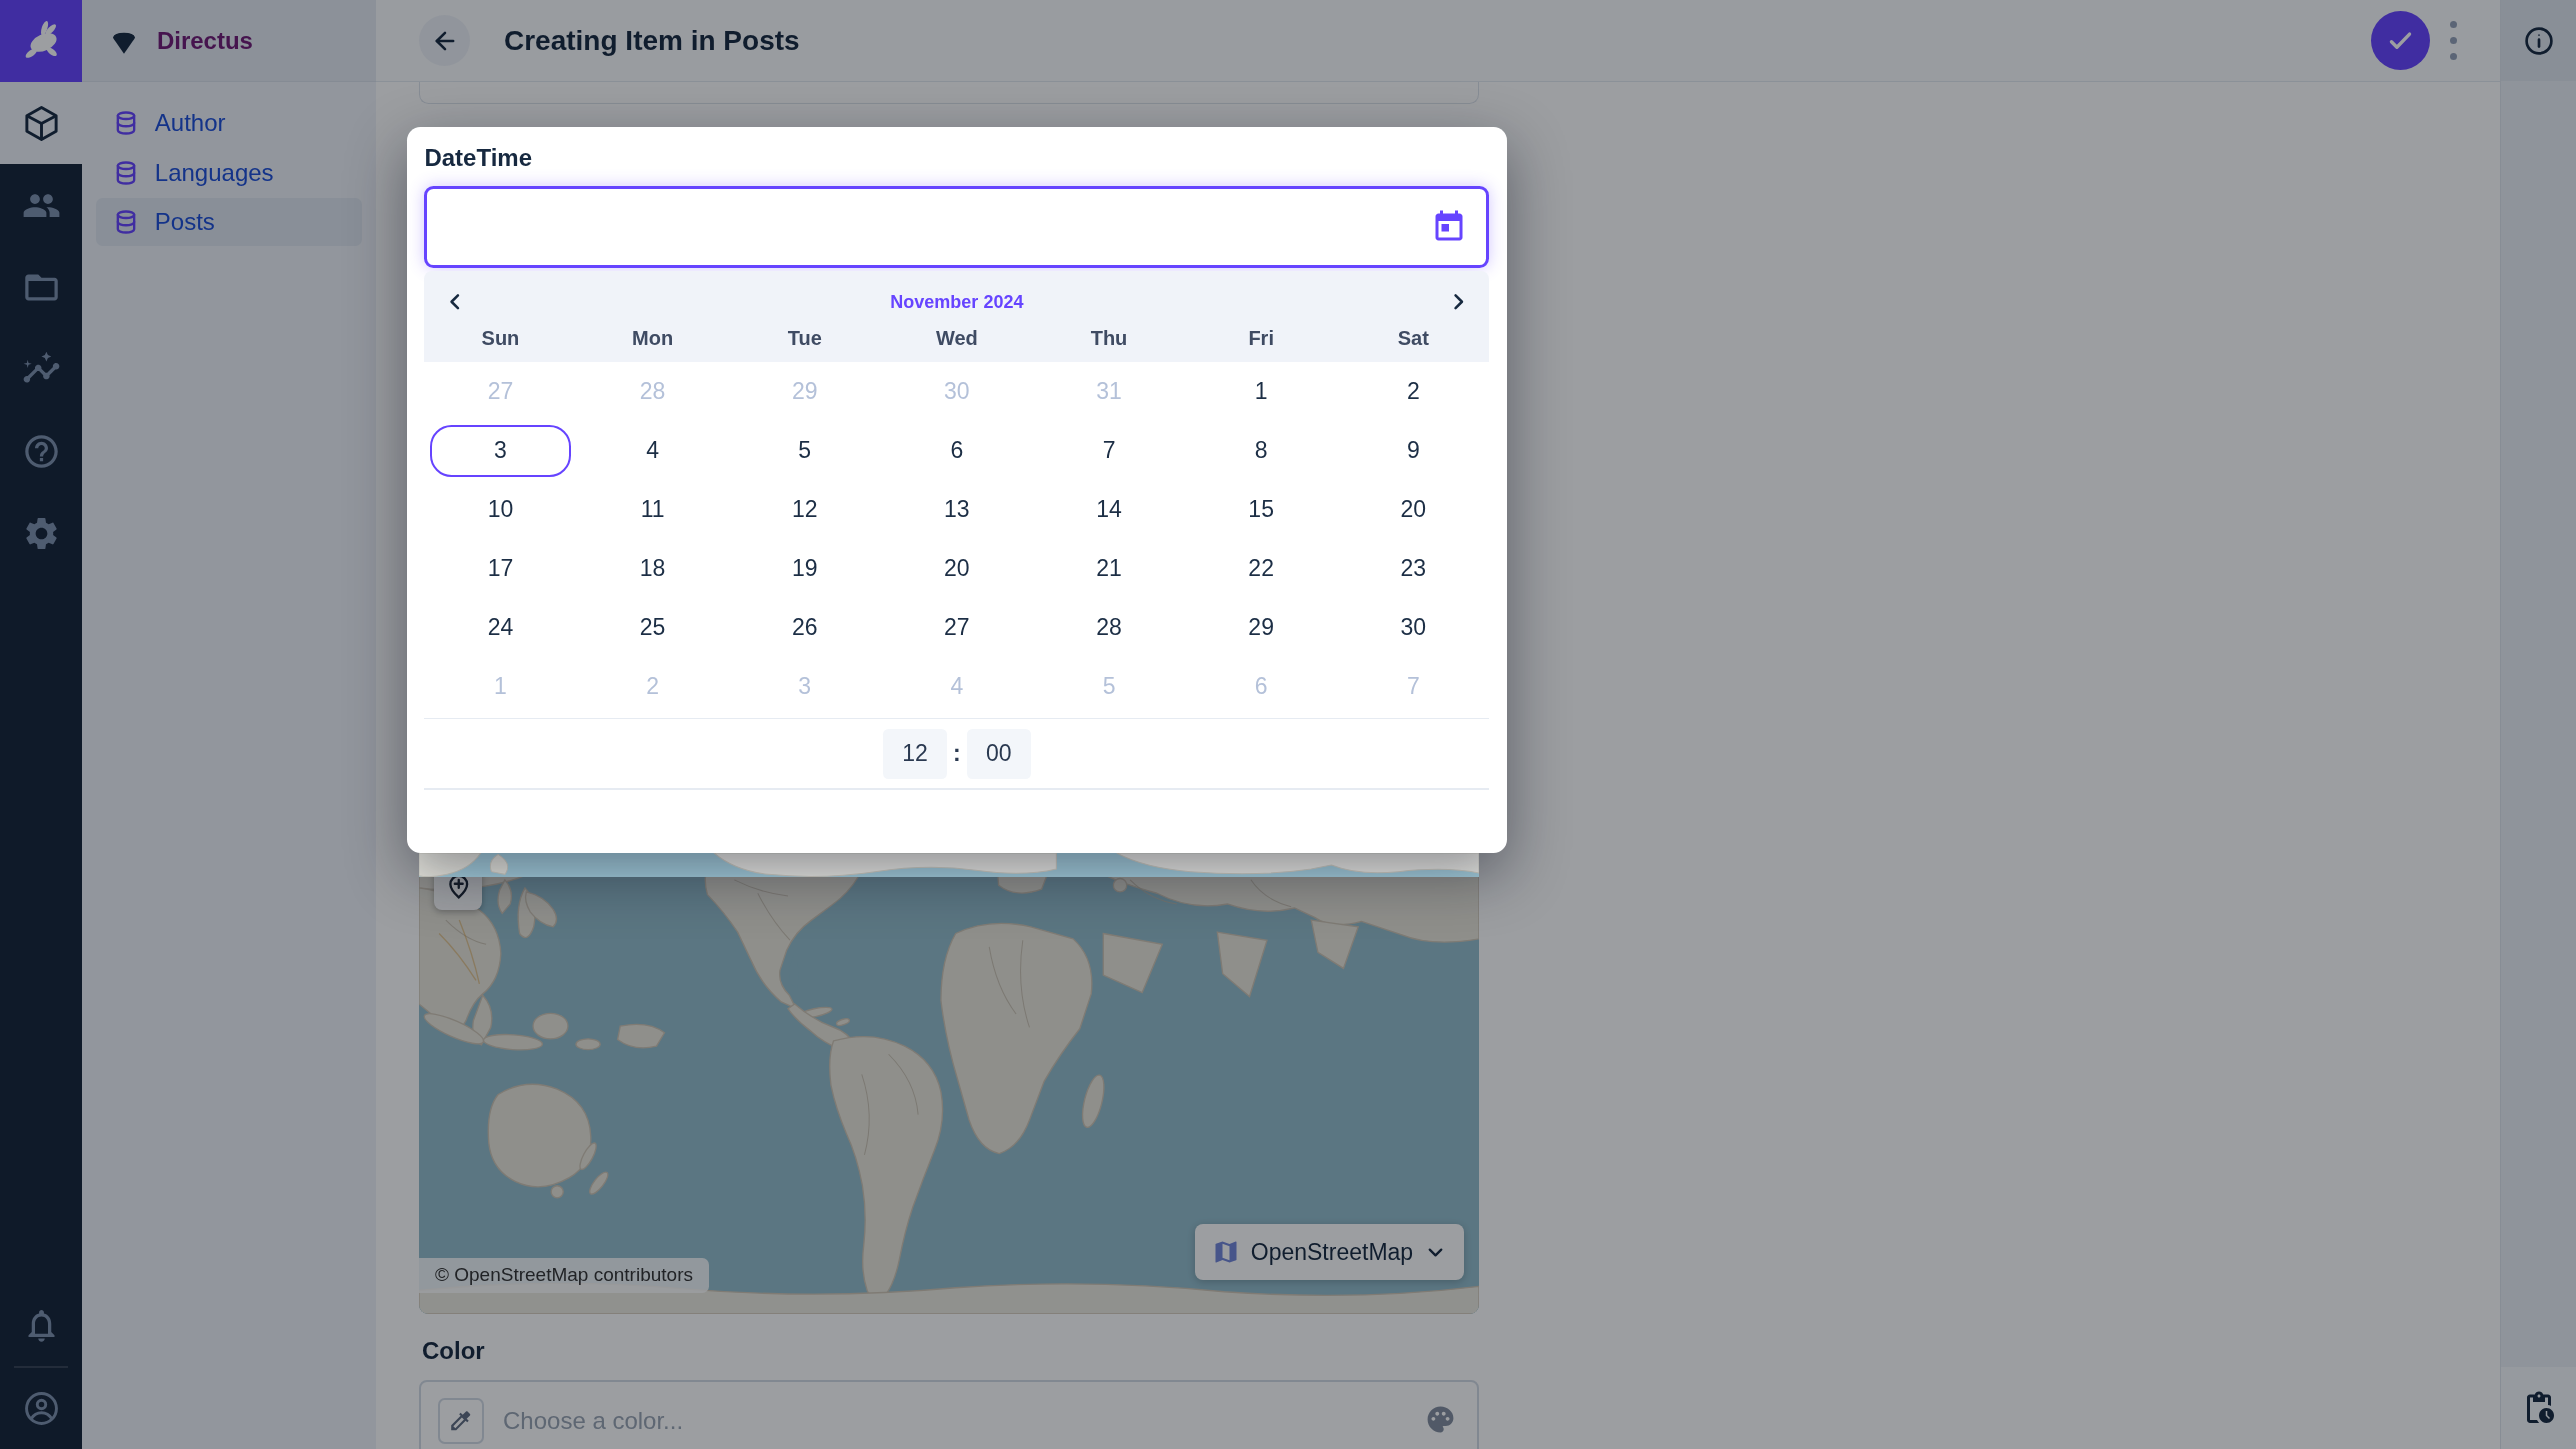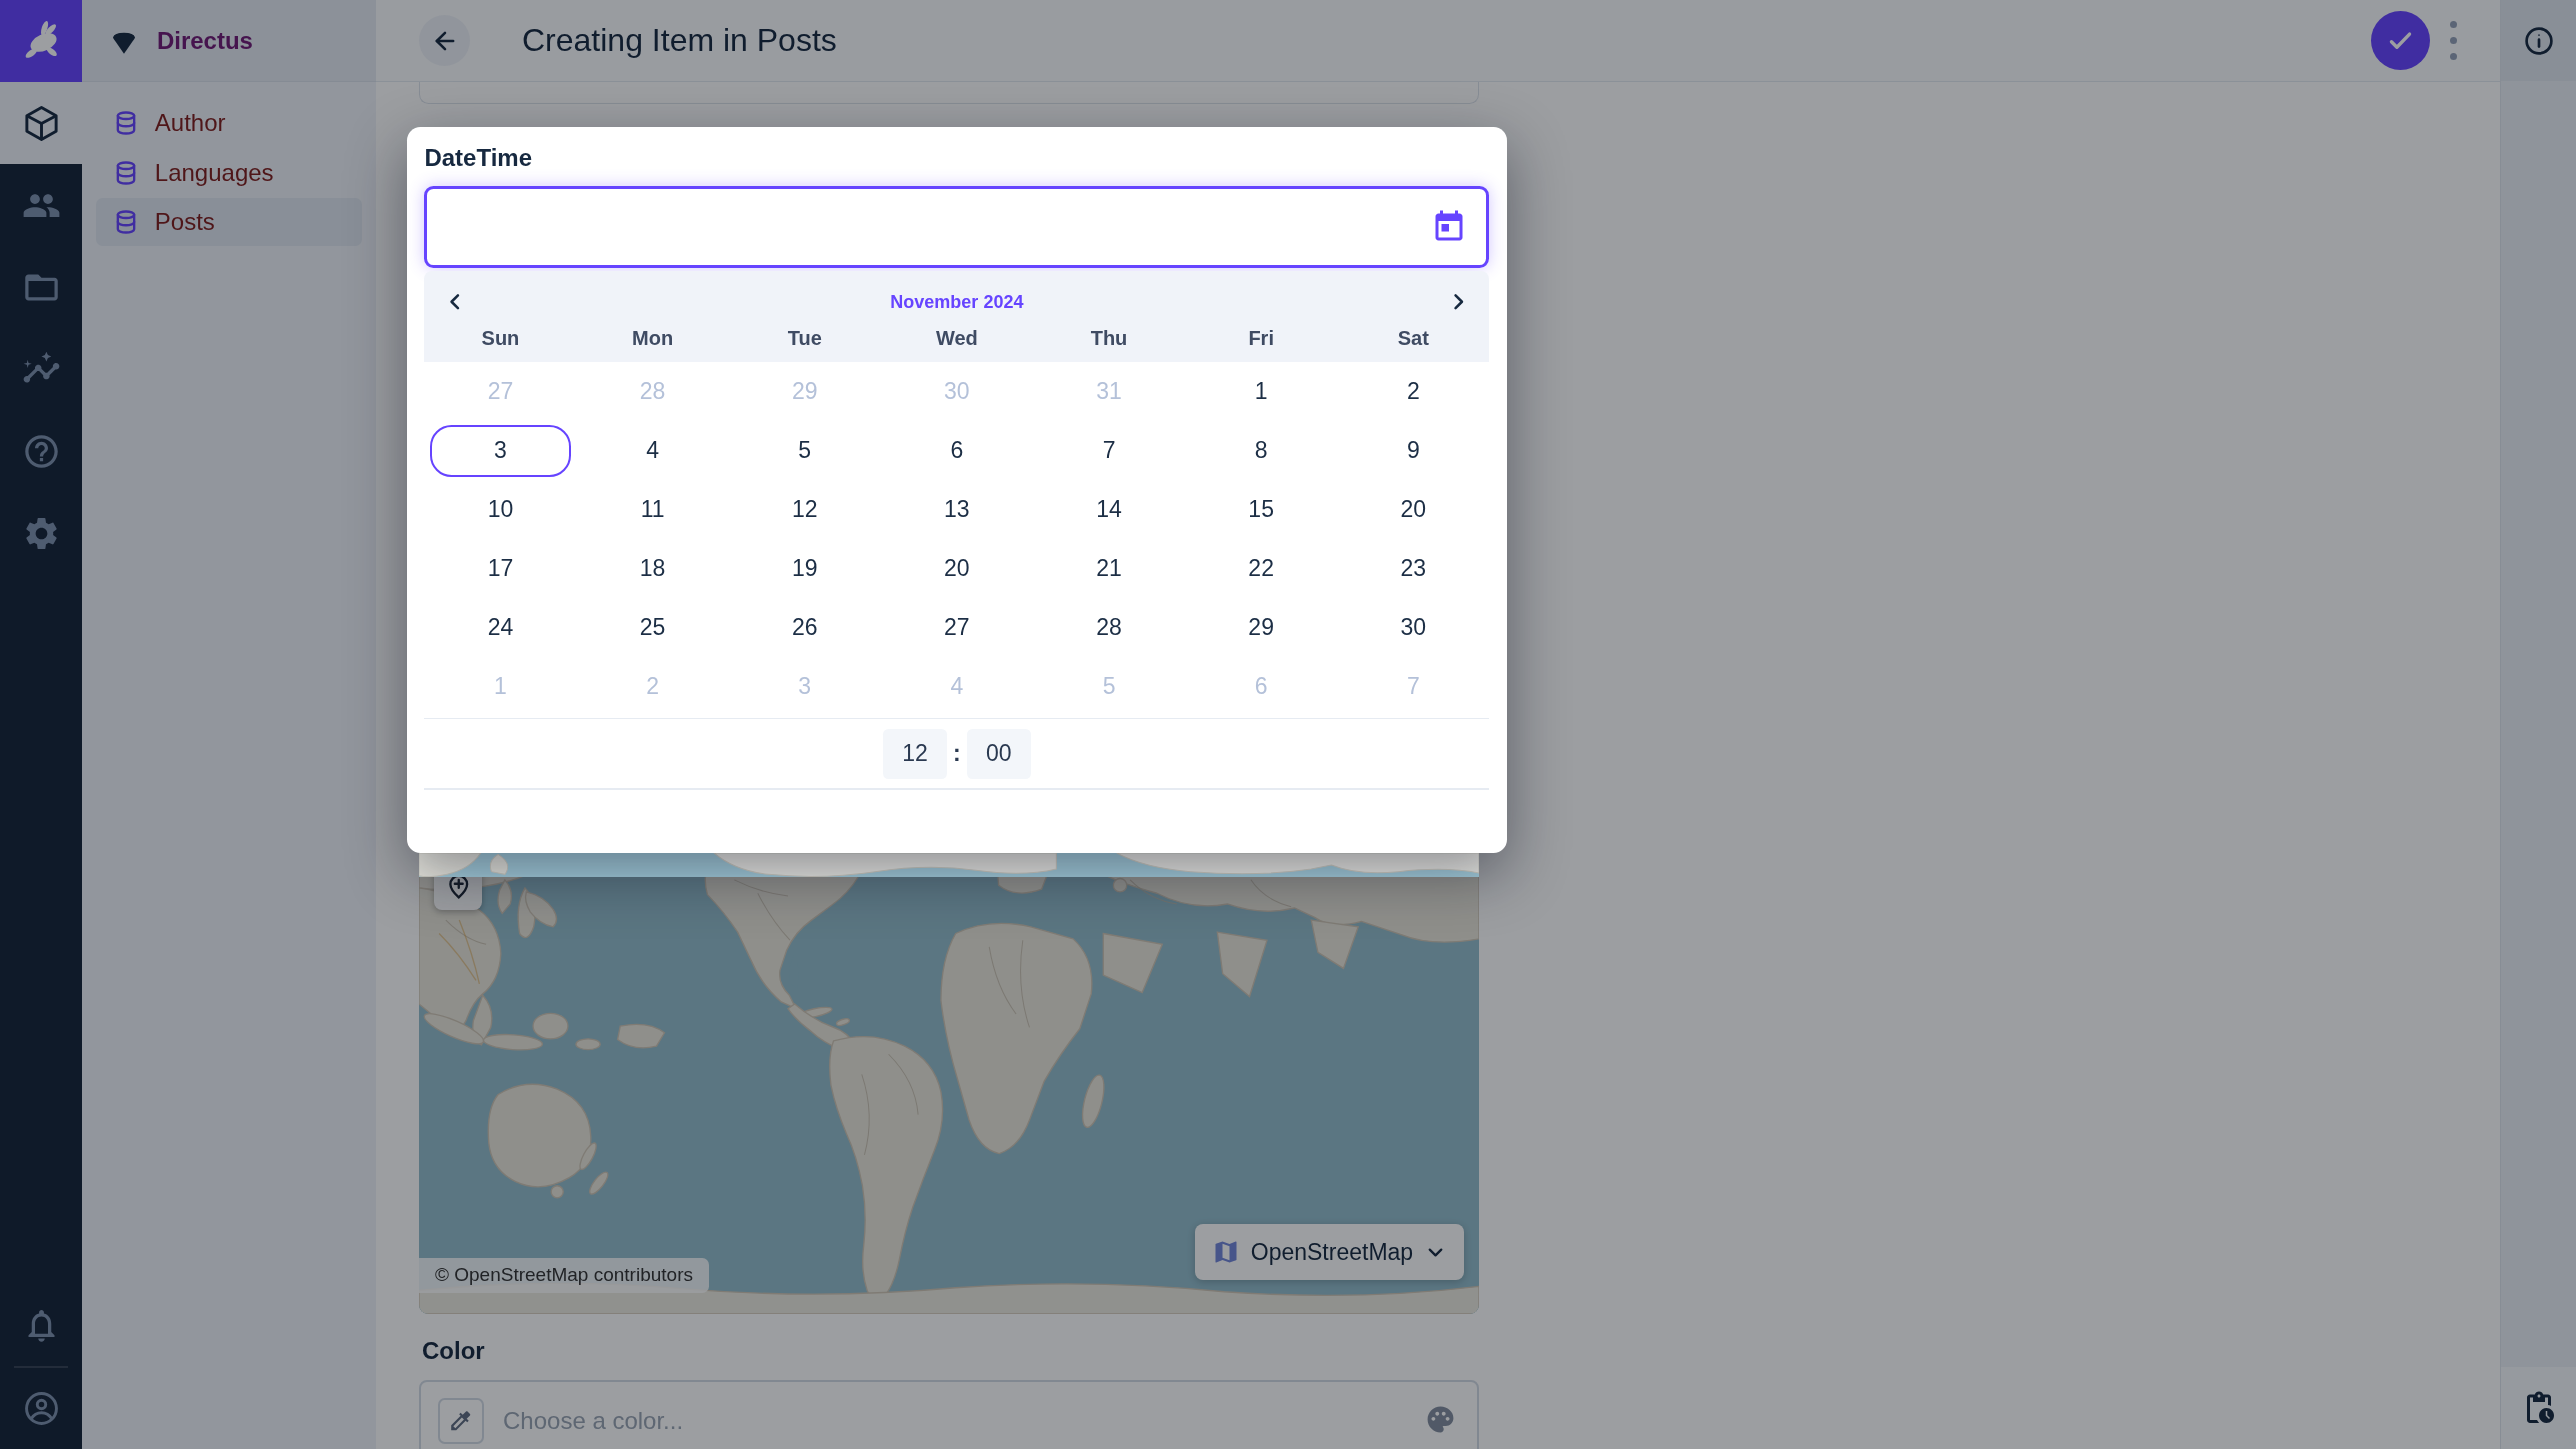--- a/index.html
+++ b/index.html
@@ -19,27 +19,27 @@
 
   
   .nav-sidebar{ position:absolute; left:82px; top:0; width:294px; height:1449px; background:#eef2f8; z-index:9; }
   .project-header{ height:82px; background:#e4eaf2; border-bottom:1.3px solid #d9e0ea; display:flex; align-items:center; padding-left:25.5px; gap:17.4px; }
   .project-header svg{ width:32px; height:32px; flex:none; }
   .project-name{ font-size:24px; font-weight:600; color:#701a75; }
   .nav-list{ padding:17.4px 14px; }
   .nav-item{ height:48px; margin-bottom:1.3px; border-radius:6.7px; display:flex; align-items:center; gap:14.8px; padding-left:16px; cursor:pointer; }
   .nav-item.active{ background:#dfe6f0; }
   .nav-item svg{ width:28px; height:28px; color:var(--accent); flex:none; }
-  .nav-item .nav-label{ font-size:24px; font-weight:500; color:#7f1d1d; }
+  .nav-item .nav-label{ font-size:24px; font-weight:500; color:#1d4ed8; }
 
   
   .top-header{ position:absolute; left:376px; top:0; width:2124px; height:82px; background:#fbfcfe; border-bottom:1.3px solid #e3e9f1; display:flex; align-items:center; z-index:9; }
   .back-btn{ width:51px; height:51px; border-radius:50%; background:#edf1f7; margin-left:43px; display:flex; align-items:center; justify-content:center; color:#172940; cursor:pointer; flex:none; }
   .back-btn svg{ width:28px; height:28px; }
-  .page-title{ margin-left:52px; font-size:32px; font-weight:400; color:#172940; white-space:nowrap; }
+  .page-title{ margin-left:34px; font-size:28px; font-weight:700; color:#172940; white-space:nowrap; }
   .header-spacer{ flex:1; }
   .save-btn{ width:59px; height:59px; border-radius:50%; background:var(--accent); display:flex; align-items:center; justify-content:center; color:#fff; cursor:pointer; flex:none; }
   .save-btn svg{ width:31px; height:31px; }
   .dots-btn{ display:flex; flex-direction:column; gap:8.7px; margin-left:20px; margin-right:43px; cursor:pointer; }
   .dots-btn i{ width:7.4px; height:7.4px; border-radius:50%; background:#93a1b7; }
 
   
   .right-bar{ position:absolute; left:2500px; top:0; width:76px; height:1449px; background:#e9eef5; border-left:1.3px solid #dde3ec; z-index:9; }
   .right-top{ height:81px; background:#dfe6ef; display:flex; align-items:center; justify-content:center; color:#172940; cursor:pointer; }
   .right-top svg{ width:32px; height:32px; }

